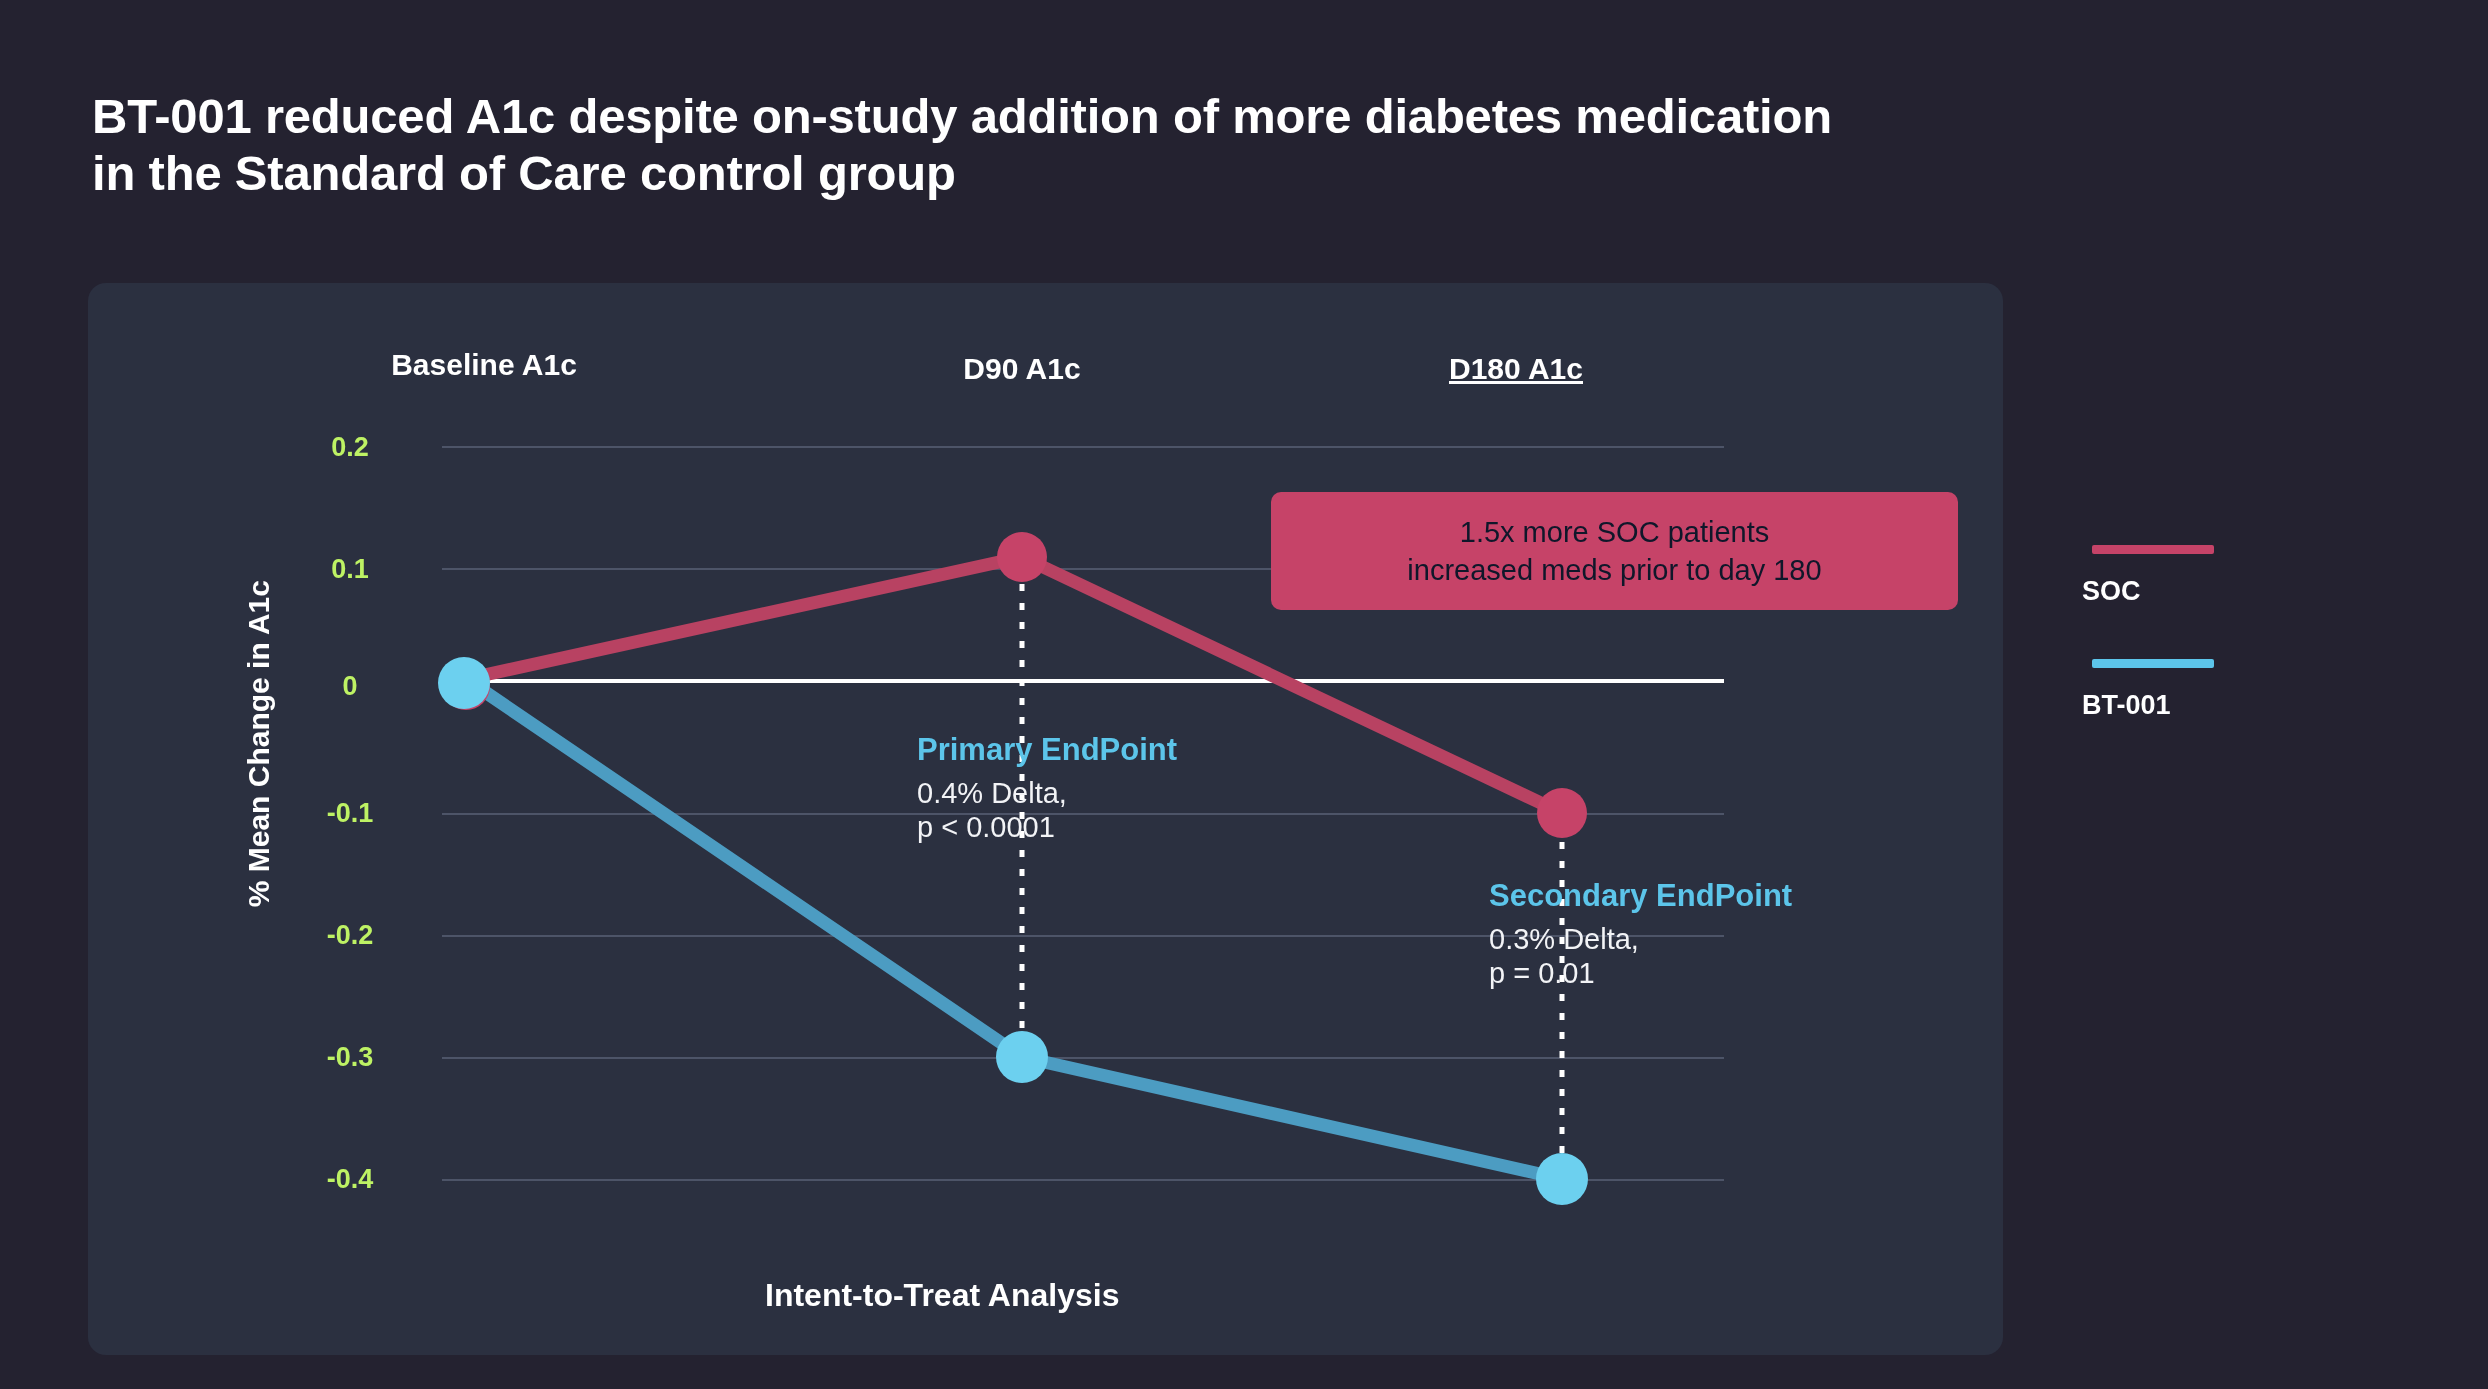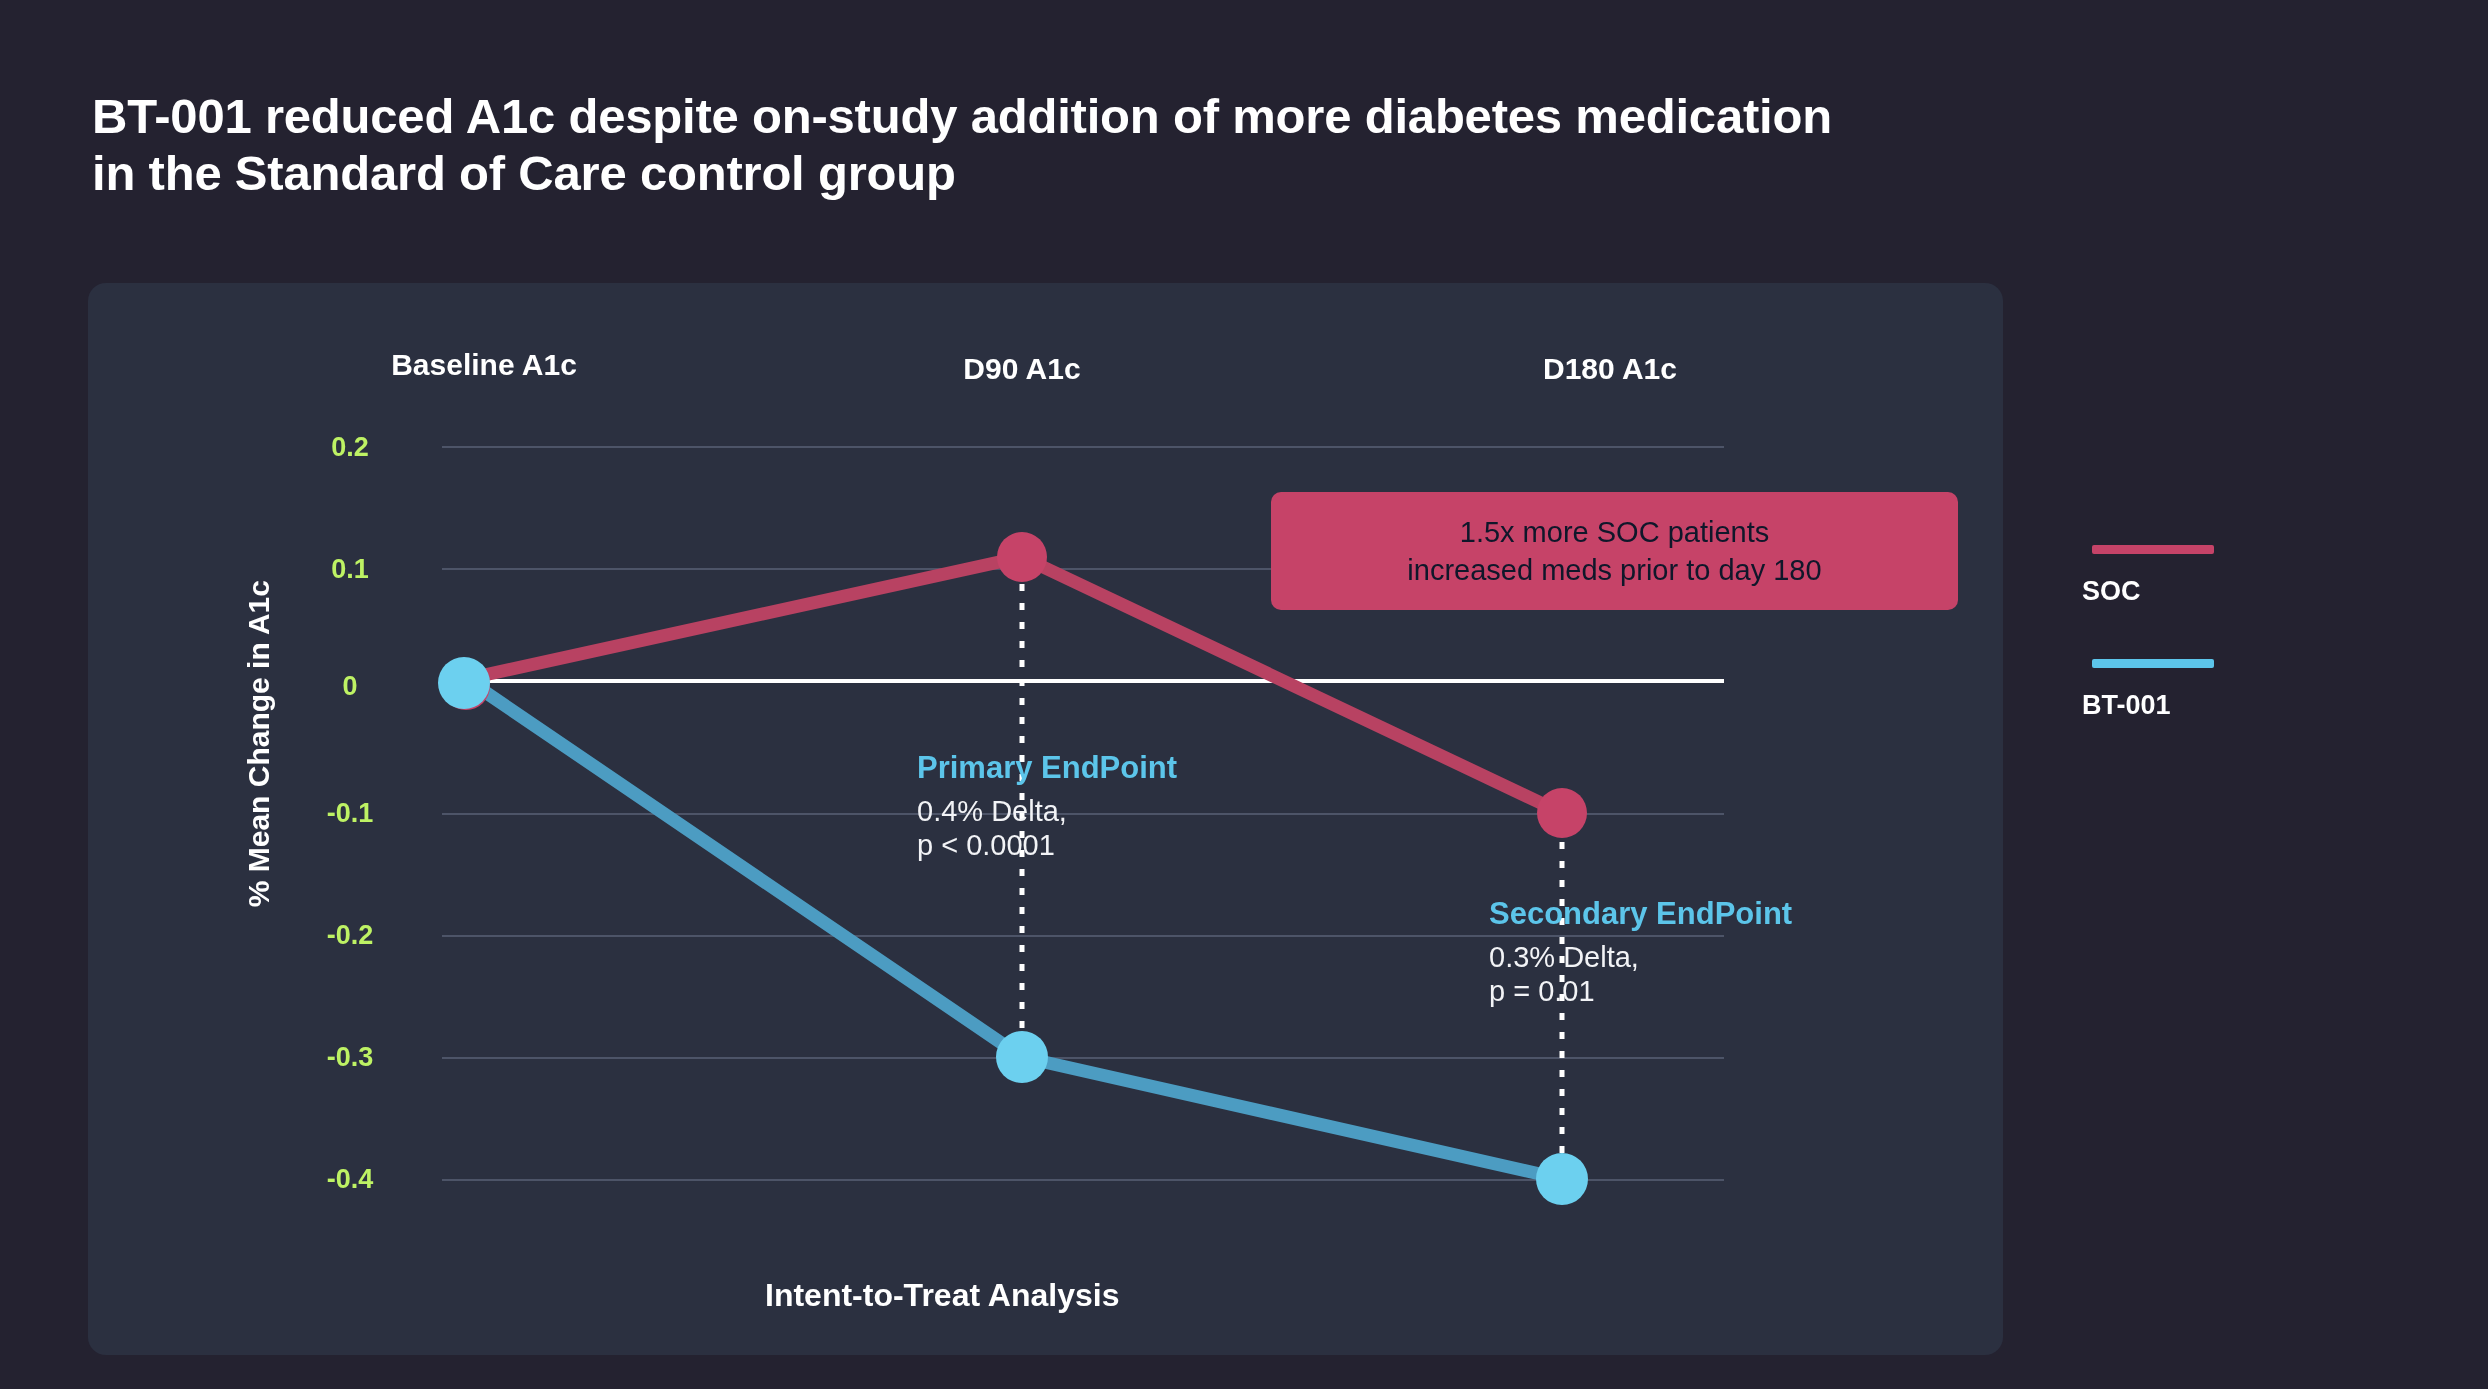--- a/index.html
+++ b/index.html
@@ -132,21 +132,21 @@
     justify-content: center;
   }
   .callout-line {
     color: #0f172a;
     font-size: 29px;
     line-height: 1.32;
     white-space: nowrap;
   }
 
   
-  .annotation { position: absolute; margin-top: 18px; }
+  .annotation { position: absolute; }
   .annot-title {
     color: #5cc5ea;
     font-size: 31px;
     font-weight: bold;
     white-space: nowrap;
     margin-bottom: 8px;
   }
   .annot-line {
     color: #f2f3f6;
     font-size: 29px;
@@ -187,21 +187,21 @@
     <div class="title-line">BT-001 reduced A1c despite on-study addition of more diabetes medication</div>
     <div class="title-line">in the Standard of Care control group</div>
   </div>
 
   <div id="chart-card"></div>
 
   <div id="plot">
 
     <div class="col-header" style="left:484px; top:348px;">Baseline A1c</div>
     <div class="col-header" style="left:1022px; top:352px;">D90 A1c</div>
-    <div class="col-header" style="left:1610px; top:352px;">D180 A1c</div>
+    <div class="col-header" style="left:1516px; top:352px;text-decoration:underline;">D180 A1c</div>
 
     <div class="gridline" style="left:442px; top:446px; width:1282px;"></div>
     <div class="gridline" style="left:442px; top:568px; width:1282px;"></div>
     <div class="gridline zero" style="left:442px; top:679px; width:1282px;"></div>
     <div class="gridline" style="left:442px; top:813px; width:1282px;"></div>
     <div class="gridline" style="left:442px; top:935px; width:1282px;"></div>
     <div class="gridline" style="left:442px; top:1057px; width:1282px;"></div>
     <div class="gridline" style="left:442px; top:1179px; width:1282px;"></div>
 
     <div class="y-tick" style="left:280px; top:447px; width:140px;">0.2</div>

